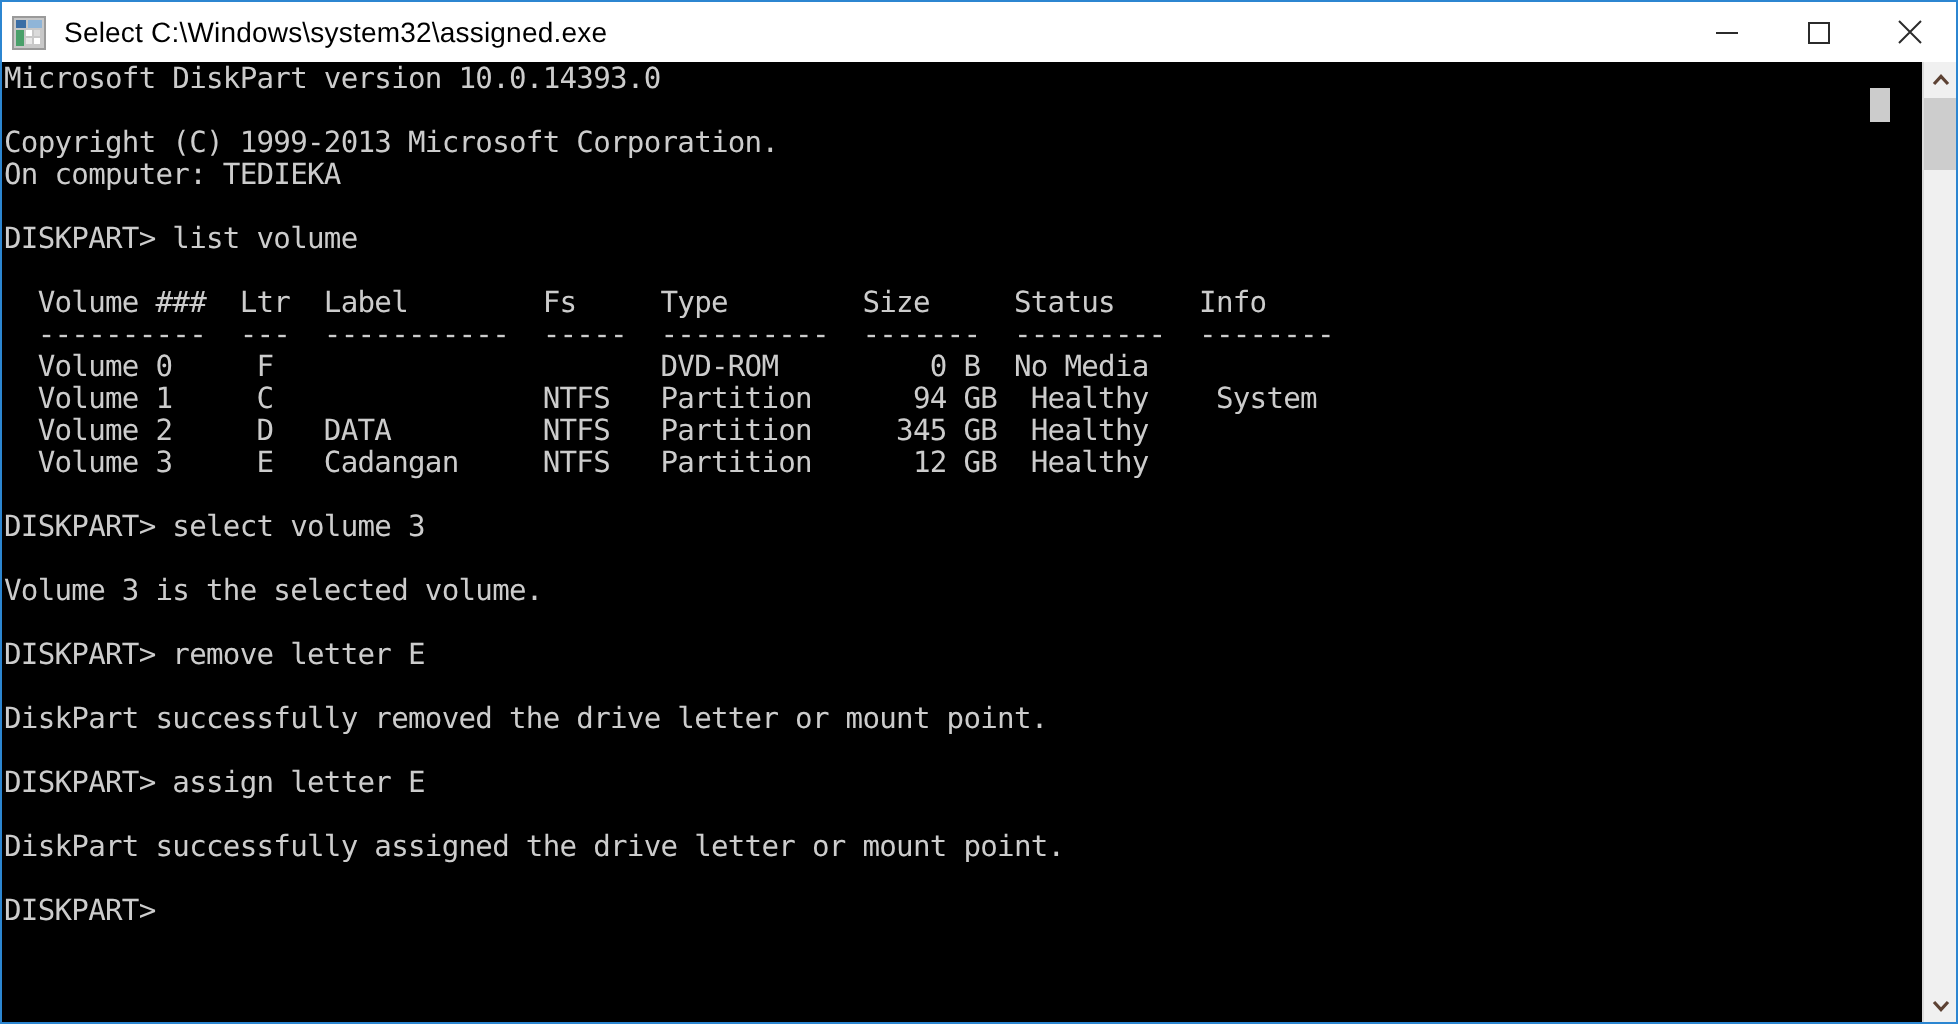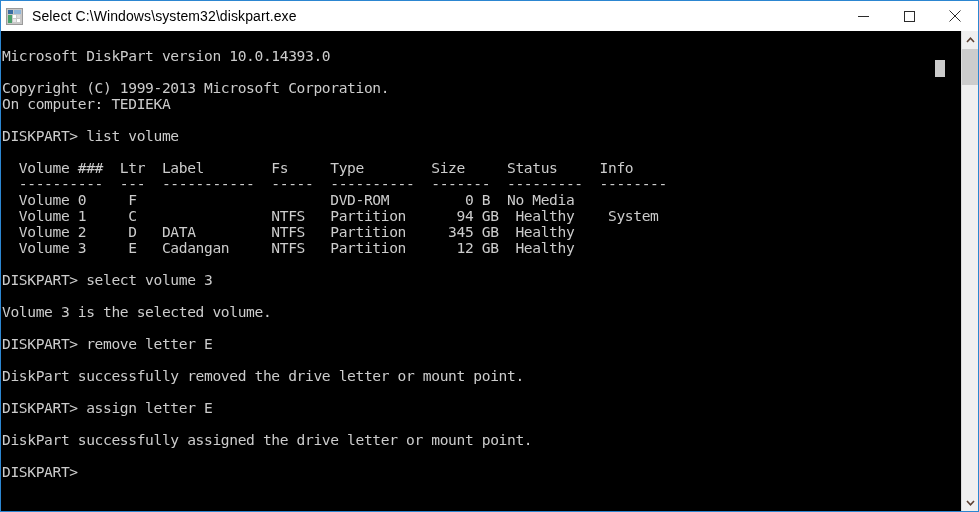--- a/index.html
+++ b/index.html
@@ -92,21 +92,20 @@
   }
 
   .screen {
     position: absolute;
     left: 0;
     top: 0;
     right: 17px;
     bottom: 0;
     background: #000000;
     overflow: hidden;
-    margin-top: 16px;
   }
 
   .lines {
     position: absolute;
     left: 1px;
     top: 1px;
     margin: 0;
     padding: 0;
     font-family: "DejaVu Sans Mono", "Liberation Mono", monospace;
     font-size: 14.6px;
@@ -177,21 +176,21 @@
   <div class="titlebar">
     <div class="title-icon">
       <span class="ic-a"></span>
         <span class="ic-b"></span>
         <span class="ic-c"></span>
       <span class="ic-d"></span>
         <span class="ic-e"></span>
         <span class="ic-f"></span>
         <span class="ic-g"></span>
     </div>
-    <div class="title-text">Select C:\Windows\system32\diskpart.exe</div>
+    <div class="title-text">Select C:\Windows\system32\assigned.exe</div>
 
     <div class="caption-buttons">
       <div class="cap-btn">
         <svg width="11" height="11" viewBox="0 0 11 11">
           <rect x="0" y="5" width="11" height="1" fill="#2b2b2b"></rect>
         </svg>
       </div>
       <div class="cap-btn">
         <svg width="11" height="11" viewBox="0 0 11 11">
           <rect x="0.5" y="0.5" width="10" height="10" fill="none" stroke="#2b2b2b" stroke-width="1"></rect>

